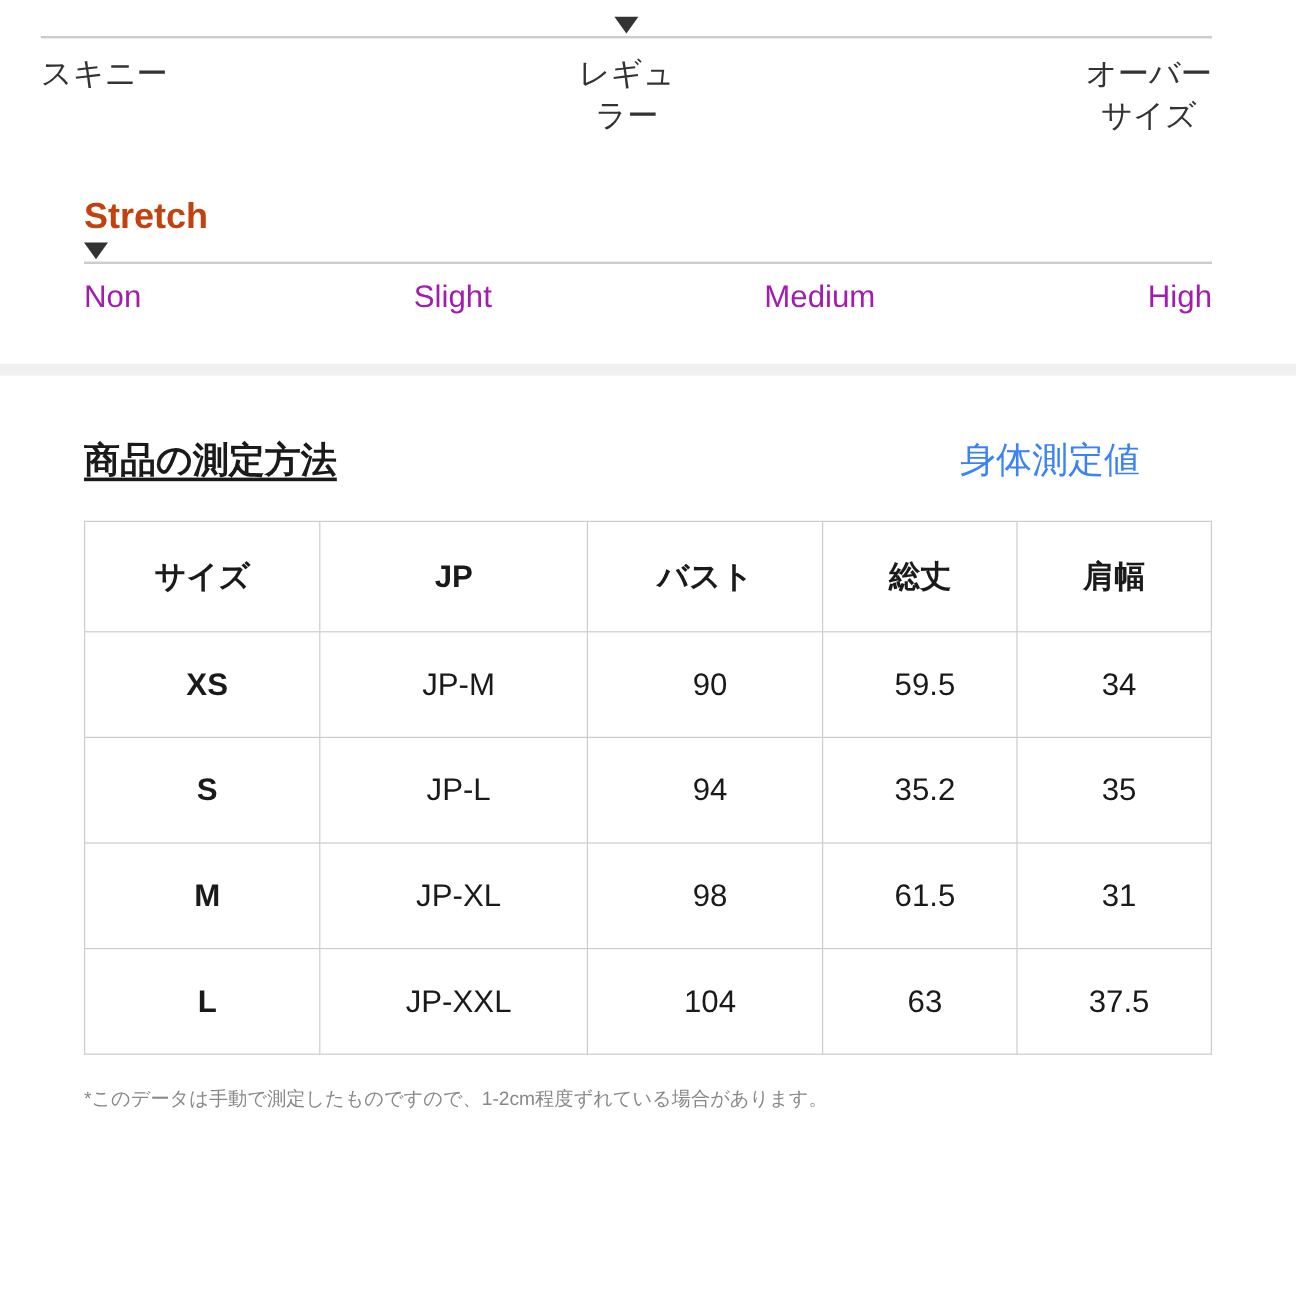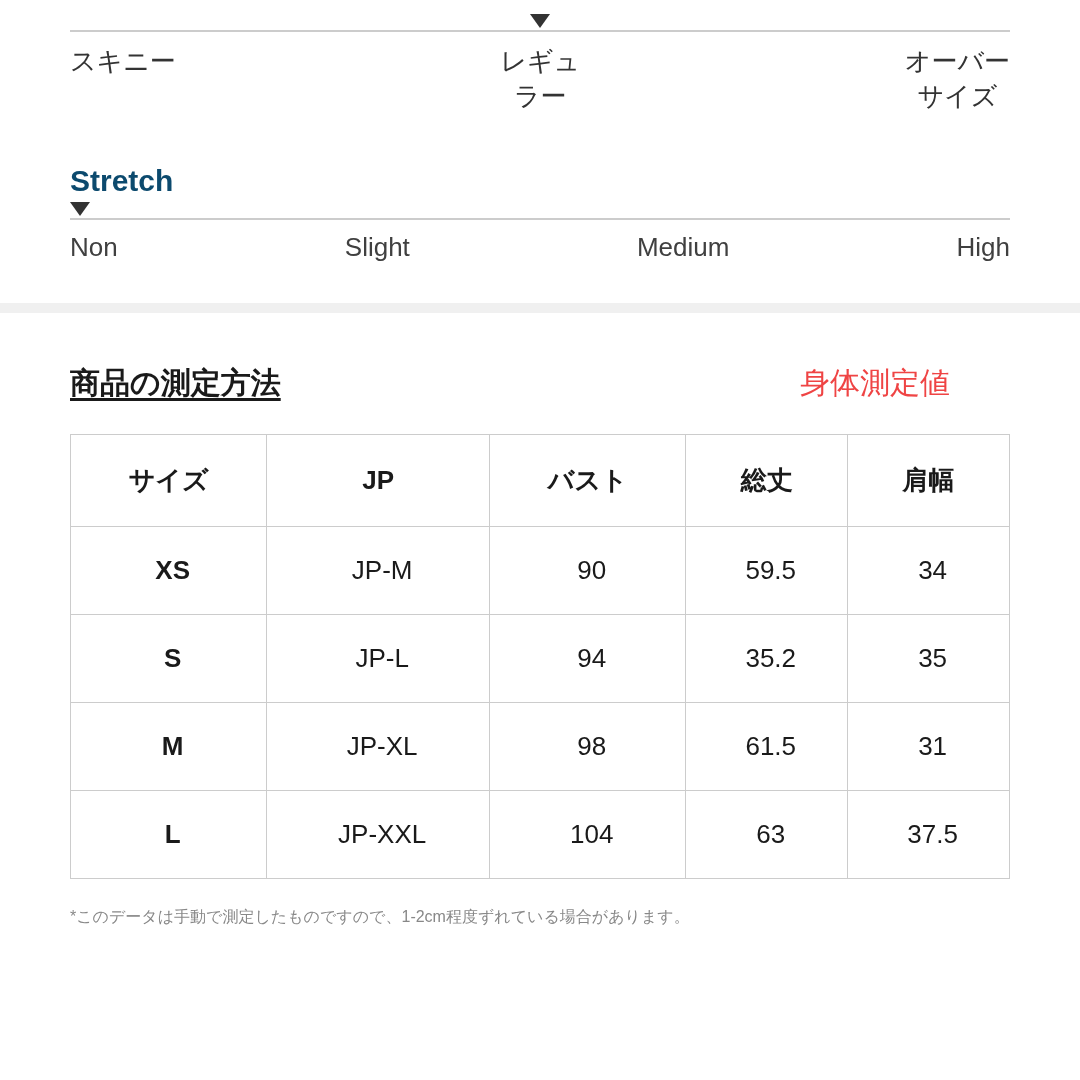--- a/index.html
+++ b/index.html
@@ -19,21 +19,21 @@
 
     .page-wrapper {
       width: 1080px;
       min-height: 1080px;
       background: #ffffff;
       padding: 0;
     }
 
     
     .fit-section {
-      padding: 30px 70px 0 70px;
+      padding: 30px 70px 0 34px;
     }
 
     .fit-scale-container {
       position: relative;
       padding-bottom: 20px;
     }
 
     .fit-scale-line {
       position: relative;
       height: 2px;
@@ -71,21 +71,21 @@
 
     
     .stretch-section {
       padding: 30px 70px 0 70px;
     }
 
     .stretch-title {
       font-size: 30px;
       font-weight: bold;
       margin-bottom: 20px;
-      color: #0c4a6e;
+      color: #c2410c;
     }
 
     .stretch-scale-container {
       position: relative;
     }
 
     .stretch-scale-line {
       position: relative;
       height: 2px;
       background: #cccccc;
@@ -104,21 +104,21 @@
     }
 
     .stretch-labels {
       display: flex;
       justify-content: space-between;
       margin-top: 12px;
     }
 
     .stretch-label {
       font-size: 26px;
-      color: #404040;
+      color: #a21caf;
     }
 
     
     .section-divider {
       height: 10px;
       background: #f0f0f0;
       margin: 40px 0 0 0;
     }
 
     
@@ -135,21 +135,21 @@
     .measurement-header-left {
       font-size: 30px;
       font-weight: bold;
       color: #1a1a1a;
       text-decoration: underline;
       text-underline-offset: 5px;
     }
 
     .measurement-header-right {
       font-size: 30px;
-      color: #ef4444;
+      color: #3b82f6;
       font-weight: normal;
       margin-right: 60px;
     }
 
     
     .size-table {
       width: 100%;
       border-collapse: collapse;
       border: 1.5px solid #cccccc;
     }

